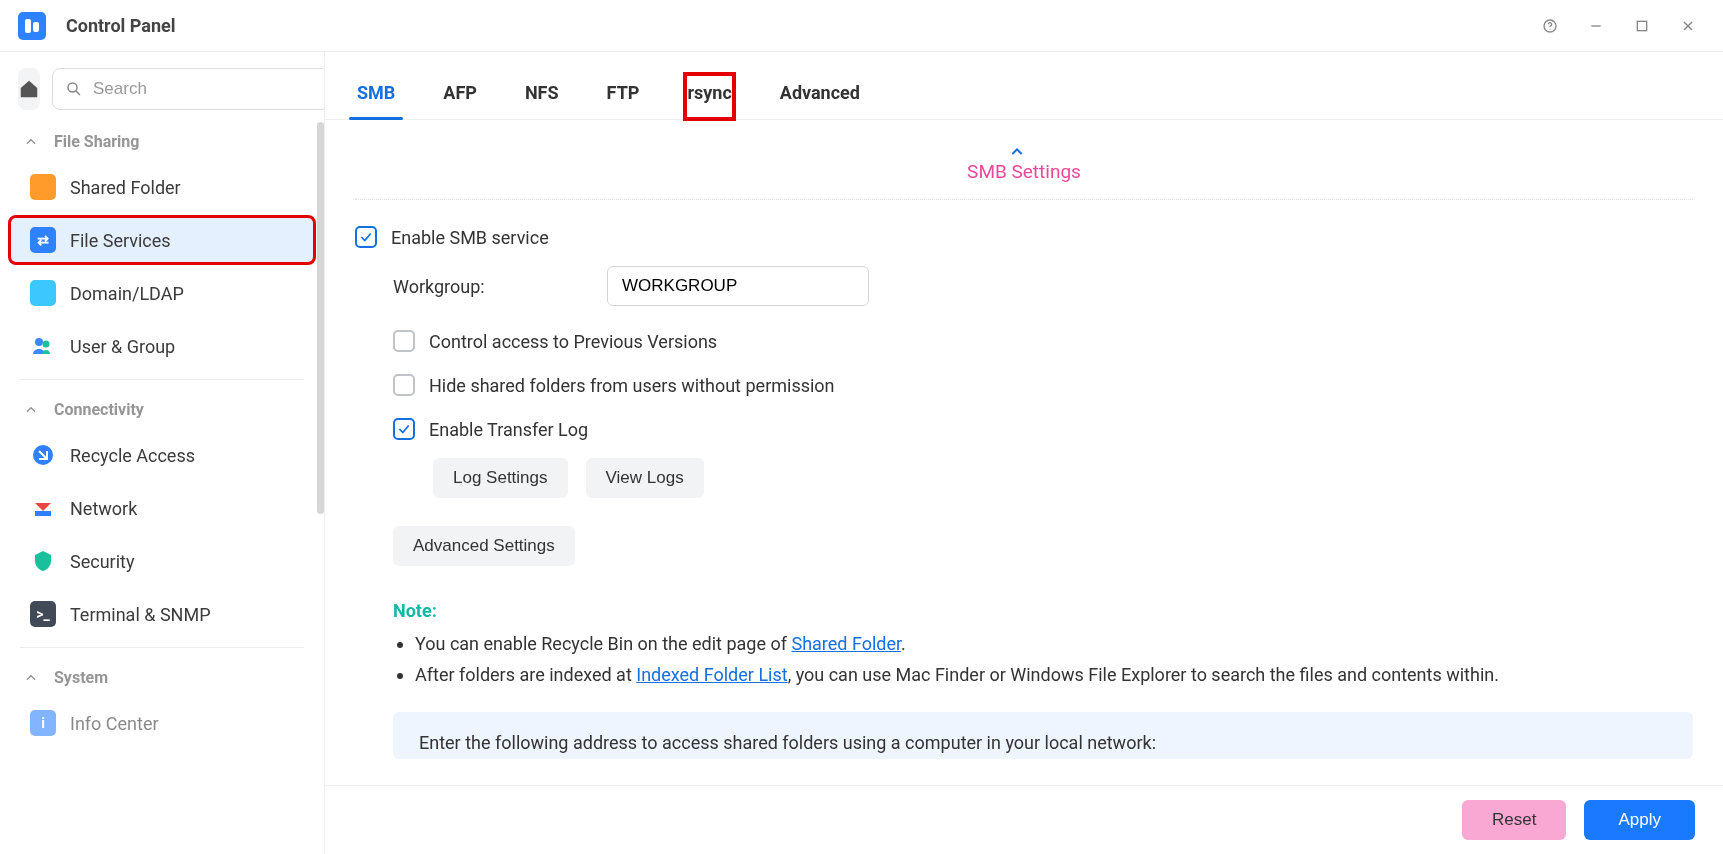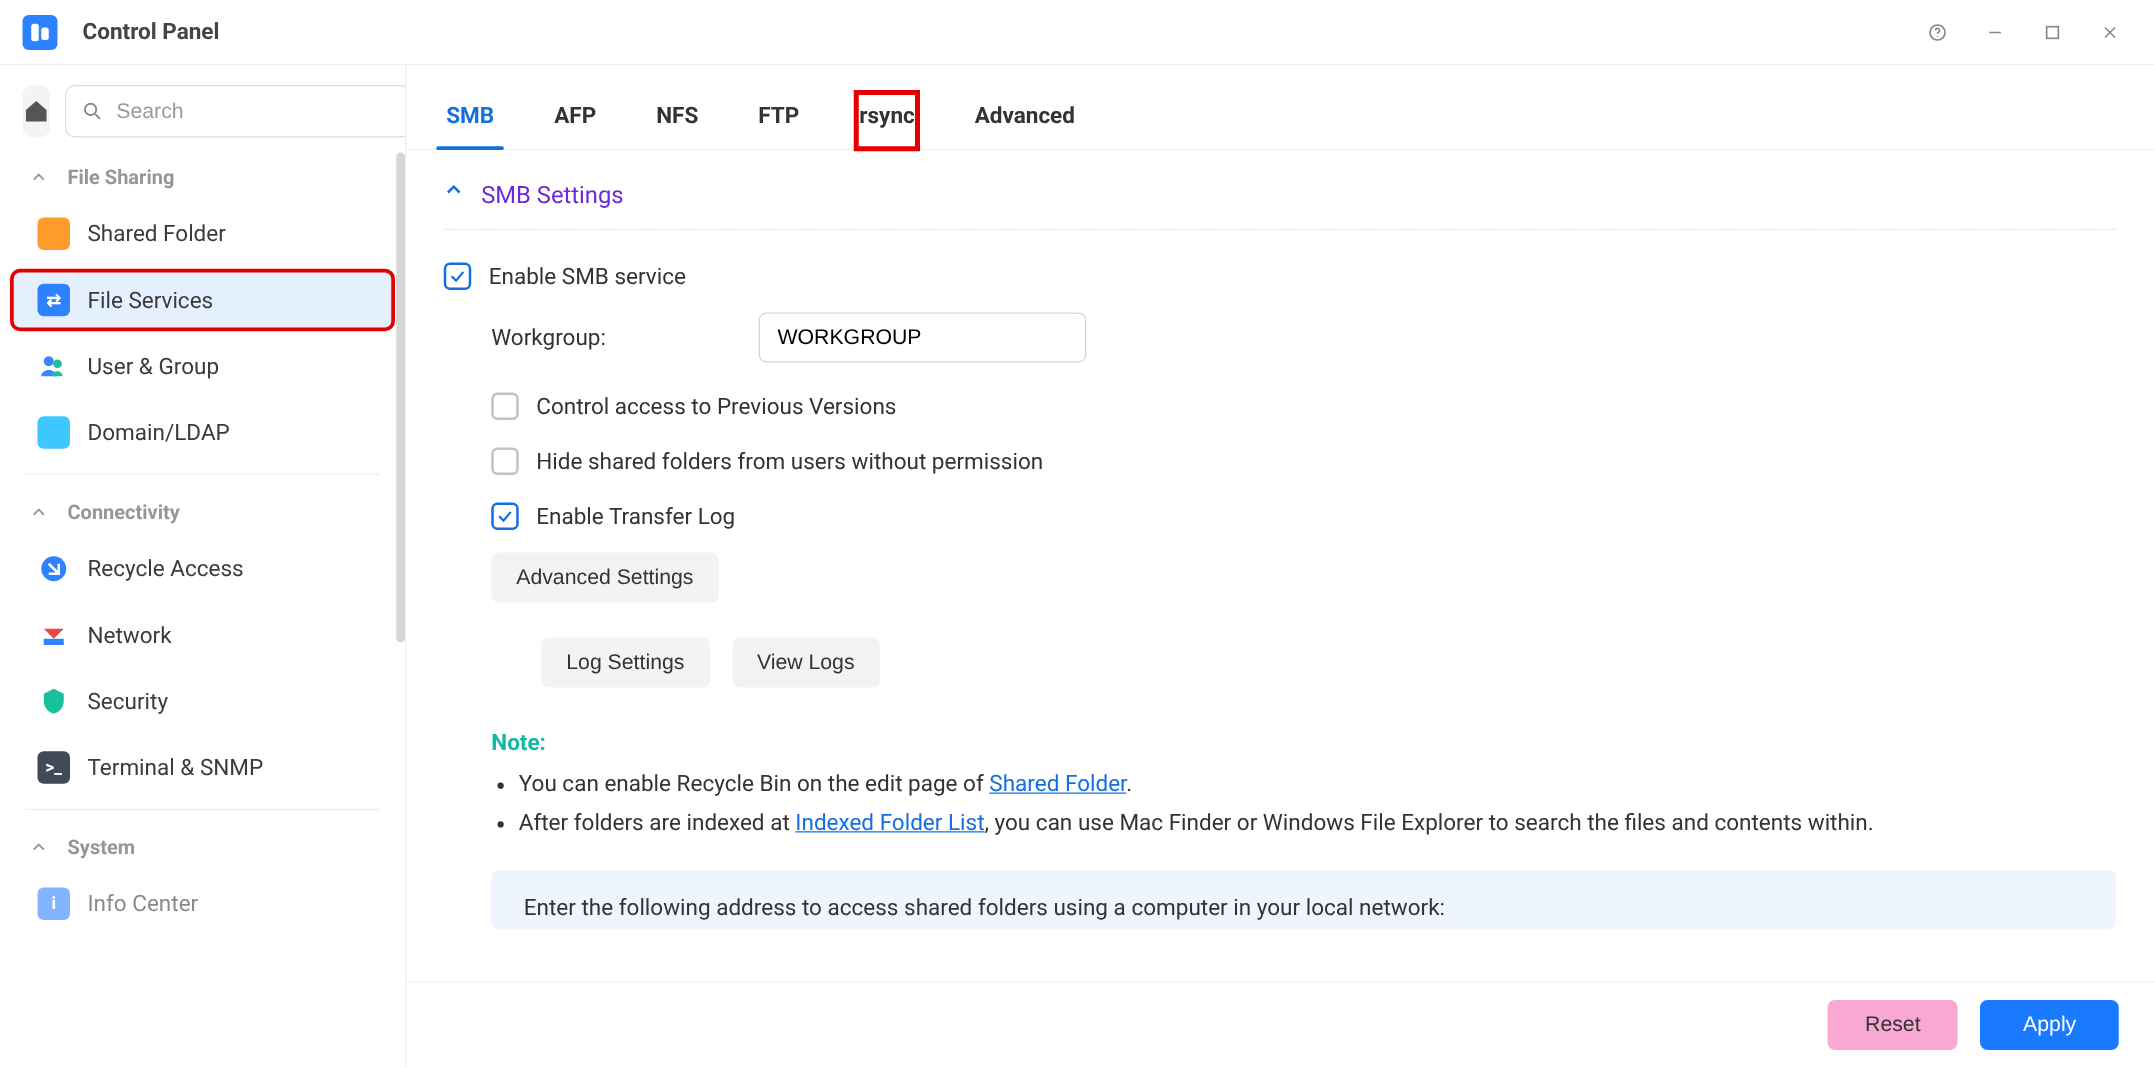--- a/index.html
+++ b/index.html
@@ -50,21 +50,21 @@
   .content { flex:1; display:flex; flex-direction:column; min-width:0;}
   .tabs { display:flex; align-items:center; padding:22px 30px 0 30px; border-bottom:1px solid #eee; gap:44px;}
   .tab { font-size:18px; font-weight:700; padding:8px 2px 16px 2px; cursor:pointer; color:#333; position:relative;}
   .tab.active { color:#146fe0;}
   .tab.active::after { content:""; position:absolute; left:-6px; right:-6px; bottom:-1px; height:3px; background:#146fe0; border-radius:2px;}
   .tab.hl { outline:4px solid #e40000; outline-offset:-2px; }
 
   .pane { flex:1; overflow-y:auto; padding:20px 30px 0 30px; position:relative;}
   .pane::-webkit-scrollbar{width:8px;} .pane::-webkit-scrollbar-thumb{background:#d0d0d0;border-radius:4px;}
 
-  .sect-head { display:flex; color:#6d28d9; font-size:19px; font-weight:400; cursor:pointer; padding:4px 0 16px 0; border-bottom:1px dotted #ddd; margin-bottom:22px;}
+  .sect-head { display:flex; align-items:center; color:#ec4899; font-size:19px; font-weight:400; cursor:pointer; padding:4px 0 16px 0; border-bottom:1px dotted #ddd; margin-bottom:22px;flex-direction:column;}
   .sect-head svg { width:16px; height:16px; margin-right:14px; stroke:#146fe0; stroke-width:3; fill:none;}
 
   .chk-row { display:flex; align-items:center; gap:14px; font-size:18px; color:#333; padding:4px 0 18px 0;}
   .chk-row.indent1 { padding-left:38px; } 
   .chk { width:22px; height:22px; border:2px solid #bfc3c7; border-radius:5px; flex:none; display:flex; align-items:center; justify-content:center; cursor:pointer;}
   .chk.checked { border-color:#146fe0; background:#fff;}
   .chk svg { width:14px; height:14px; stroke:#146fe0; stroke-width:3; fill:none; display:none;}
   .chk.checked svg{display:block;}
 
   .field-row { display:flex; align-items:center; padding:0 0 20px 38px;}
@@ -146,33 +146,33 @@
         <div class="ico ico-orange"></div>
         <span>Shared Folder</span>
       </div>
       <div class="nav-item active">
         <div class="ico ico-blue">
             <span>⇄</span>
           </div>
         <span>File Services</span>
       </div>
       <div class="nav-item">
+        <div class="ico ico-cyan"></div>
+        <span>Domain/LDAP</span>
+      </div>
+      <div class="nav-item">
         <div class="ico plain">
           <svg viewBox="0 0 24 24">
               <circle cx="8" cy="8" r="4" fill="#3a87ff"></circle>
               <circle cx="15" cy="10" r="3.5" fill="#18c19b"></circle>
               <path d="M2 20c0-3 3-5 6-5s6 2 6 5" fill="#3a87ff"></path>
               <path d="M11 20c0-2.4 2-4 4-4s4 1.6 4 4" fill="#18c19b"></path>
             </svg>
         </div>
         <span>User &amp; Group</span>
-      </div>
-      <div class="nav-item">
-        <div class="ico ico-cyan"></div>
-        <span>Domain/LDAP</span>
       </div>
       <div class="cat-divider"></div>
 
       <div class="cat-head">
         <svg viewBox="0 0 24 24">
             <polyline points="5 15 12 8 19 15"></polyline>
           </svg>
         <span>Connectivity</span>
       </div>
       <div class="nav-item">
@@ -269,27 +269,27 @@
 
       <div class="chk-row indent1">
         <div class="chk checked">
             <svg viewBox="0 0 24 24">
               <polyline points="4 12 10 18 20 6"></polyline>
             </svg>
           </div>
         <span>Enable Transfer Log</span>
       </div>
 
-      <div class="btn-row less">
-        <button class="btn">Advanced Settings</button>
-      </div>
-
       <div class="btn-row">
         <button class="btn">Log Settings</button>
         <button class="btn">View Logs</button>
+      </div>
+
+      <div class="btn-row less">
+        <button class="btn">Advanced Settings</button>
       </div>
 
       <div class="note-hd">Note:</div>
       <ul class="note-list">
         <li>
           <span>You can enable Recycle Bin on the edit page of </span><a href="#">Shared Folder</a><span>.</span>
         </li>
         <li>
           <span>After folders are indexed at </span><a href="#">Indexed Folder List</a><span>, you can use Mac Finder or Windows File Explorer to search the files and contents within.</span>
         </li>

